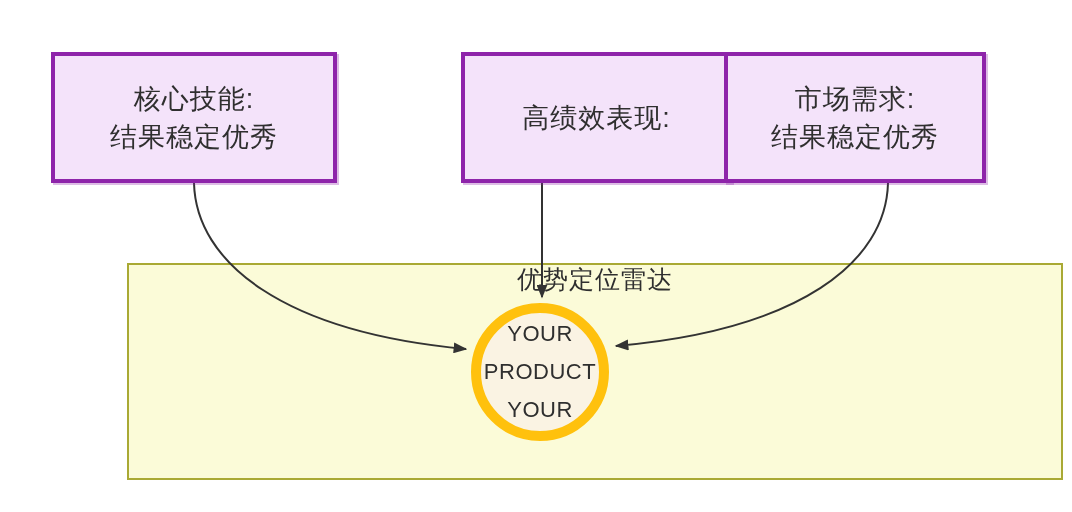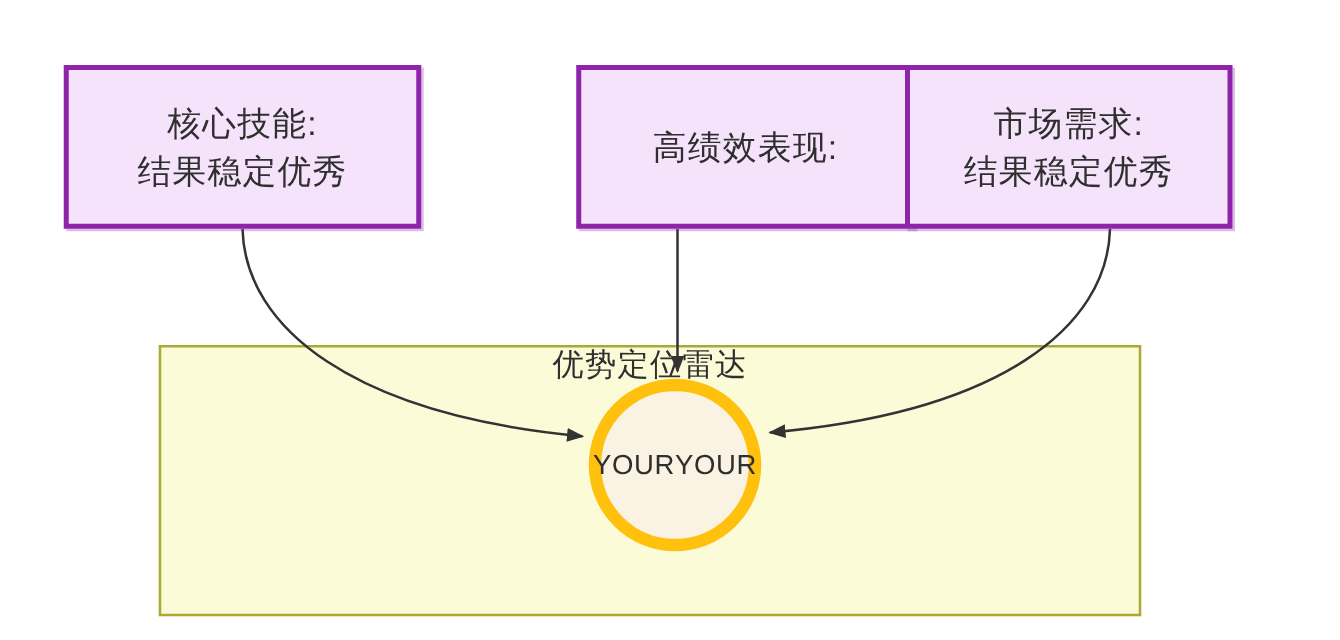--- a/index.html
+++ b/index.html
@@ -27,22 +27,22 @@
     fill: none;
     stroke: var(--edge, #333333);
     stroke-width: 2;
   }
   .arrowhead-path {
     fill: var(--edge, #333333);
   }
   .group-container {
     position: absolute;
     left: 127px;
-    top: 276px;
-    width: 786px;
+    top: 263px;
+    width: 936px;
     height: 217px;
     box-sizing: border-box;
     background: var(--container-fill, #FBFBD8);
     border: 2px solid var(--container-border, #A9A934);
     z-index: 1;
     padding-left: 36px;
   }
   .group-title {
     position: absolute;
     top: 1px;
@@ -83,21 +83,21 @@
     position: absolute;
     left: 471px;
     top: 303px;
     width: 138px;
     height: 138px;
     box-sizing: border-box;
     border-radius: 50%;
     background: var(--niche-fill, #FAF3E3);
     border: 10px solid var(--niche-ring, #FFC10D);
     display: flex;
-    flex-direction: row;
+    flex-direction: column;
     align-items: center;
     justify-content: center;
     z-index: 3;
     color: var(--text, #2F2F2F);
     font-size: 22px;
     letter-spacing: 0.5px;
     text-align: center;
   }
   .niche-circle .niche-line {
     line-height: 38px;
@@ -133,16 +133,17 @@
     <div class="node-line">高绩效表现:</div>
   </div>
 
   <div class="node node-3">
     <div class="node-line">市场需求:</div>
     <div class="node-line">结果稳定优秀</div>
   </div>
 
   <div class="niche-circle">
     <div class="niche-line">YOUR</div>
+    <div class="niche-line">PRODUCT</div>
     <div class="niche-line">YOUR</div>
   </div>
 
 </div>
 
 </body></html>

